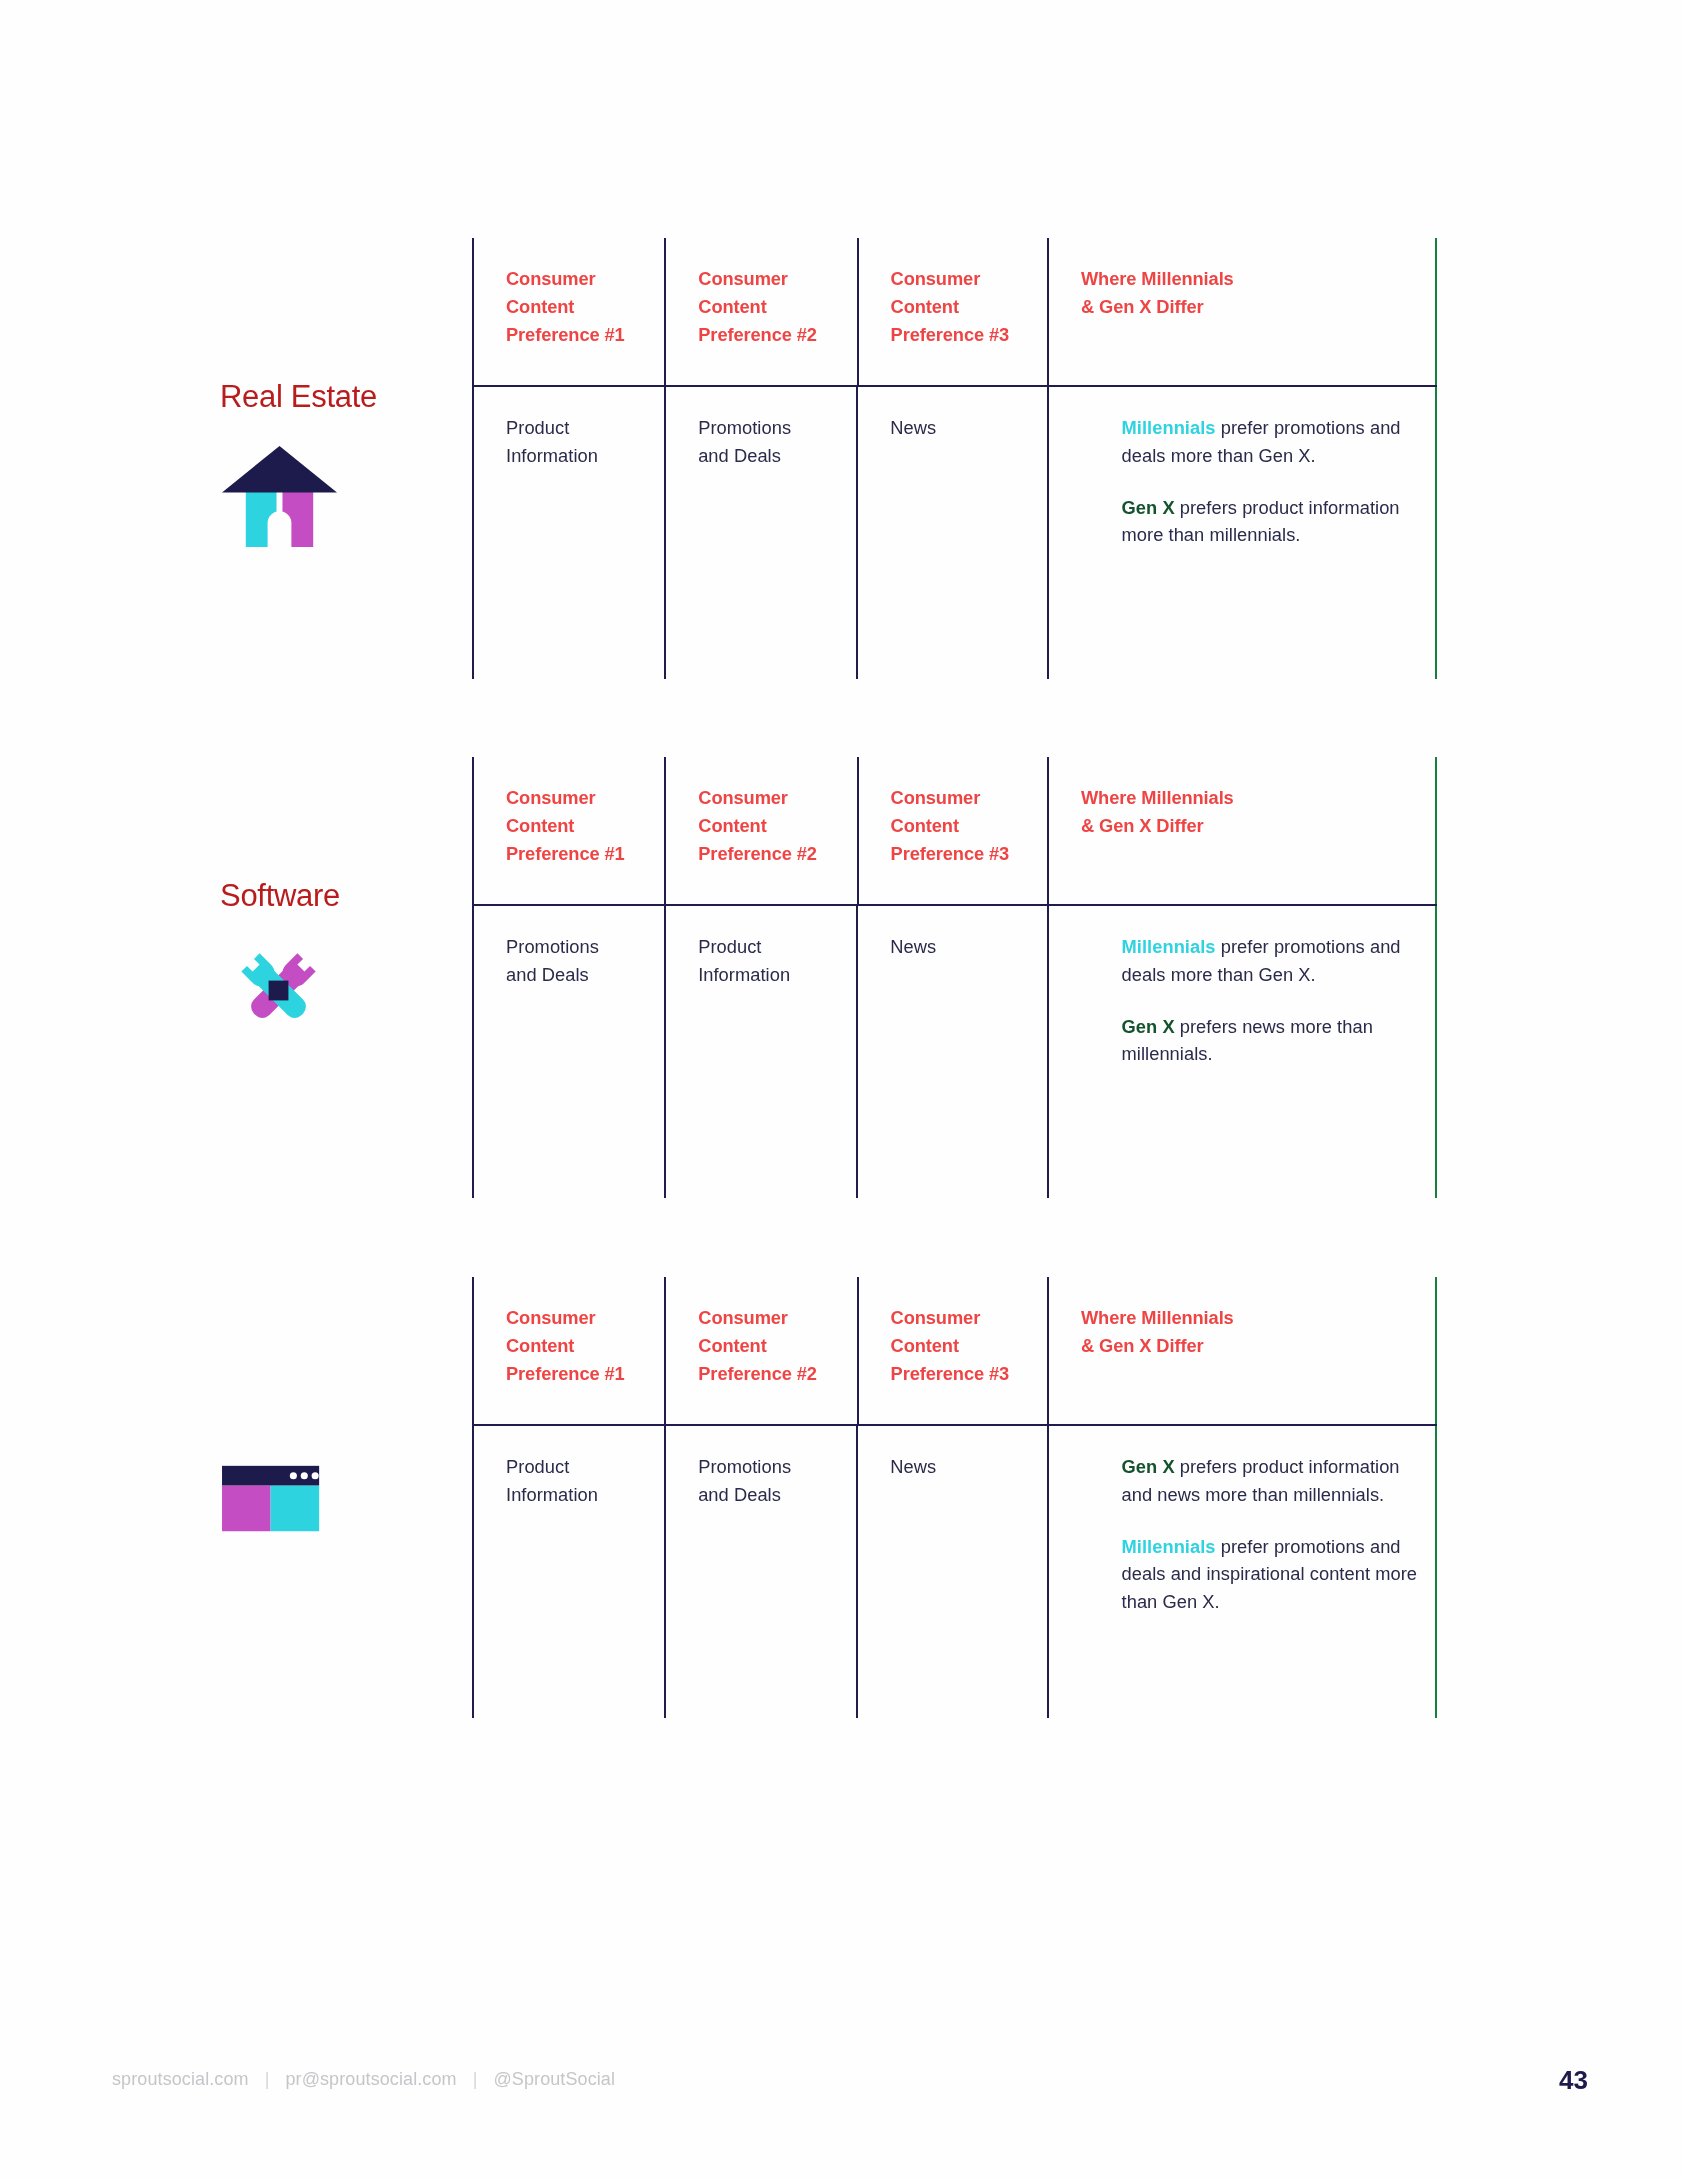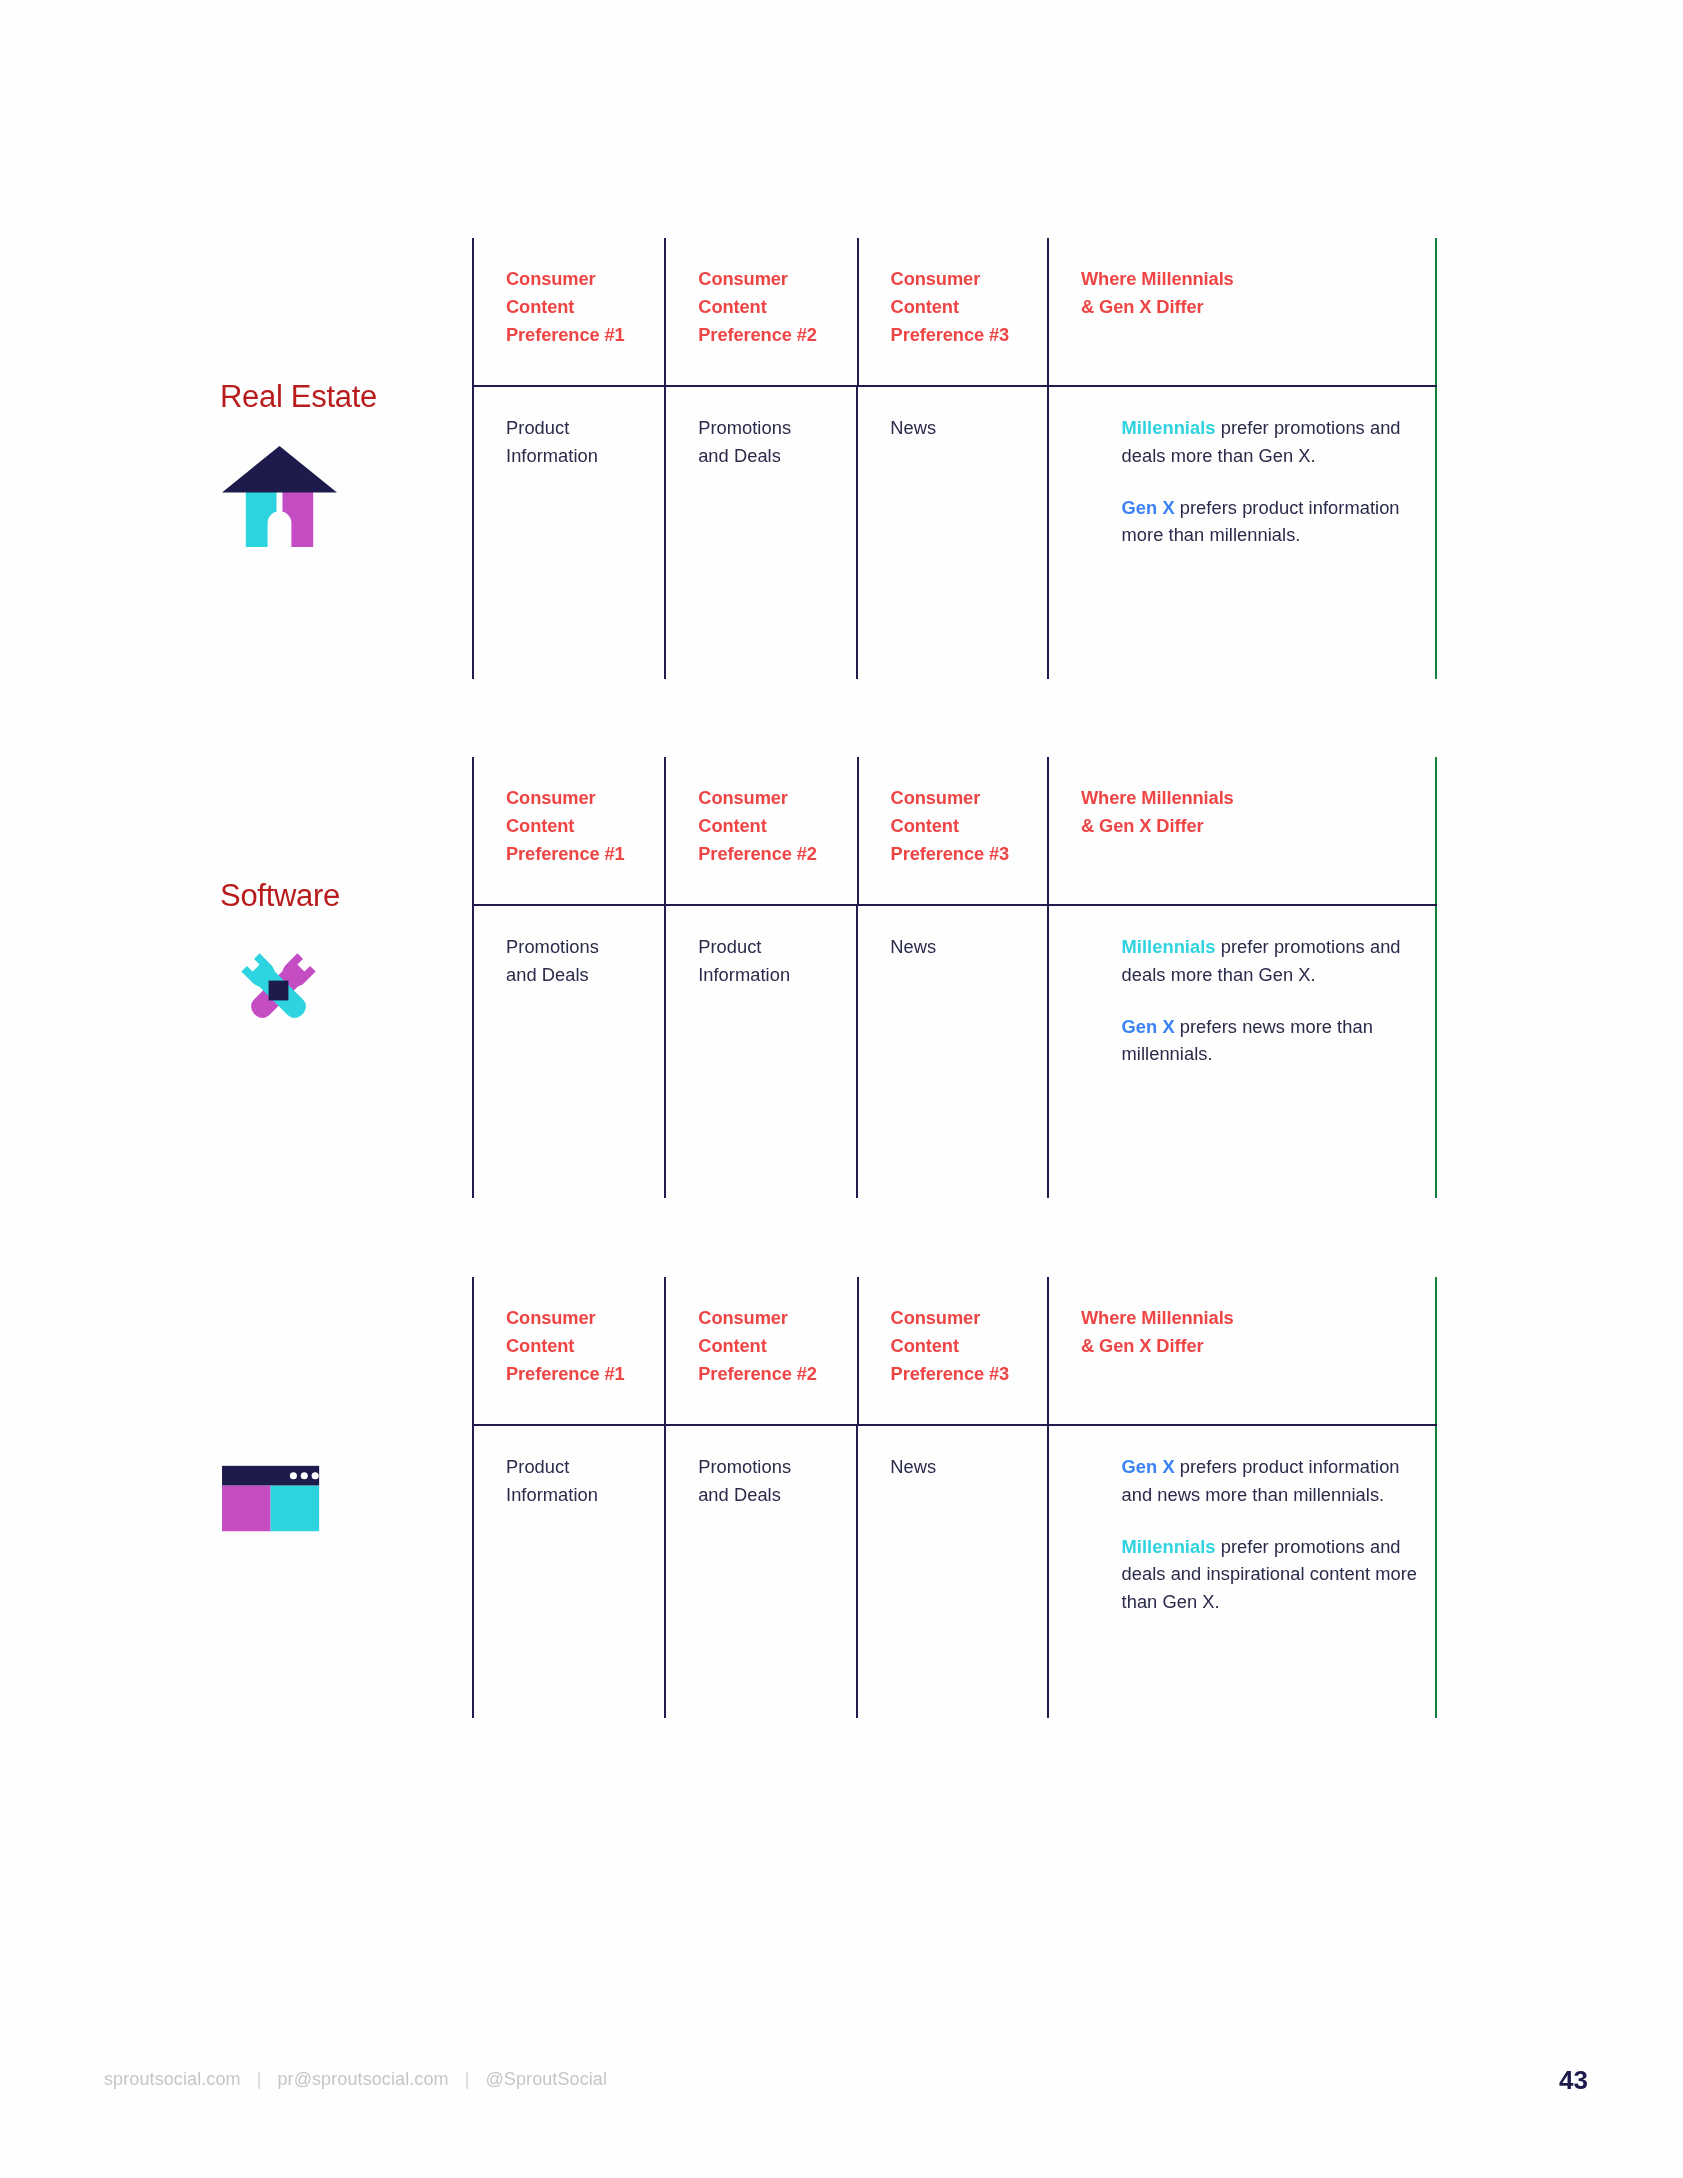--- a/index.html
+++ b/index.html
@@ -82,32 +82,32 @@
     font-size: 18.3px;
     font-weight: normal;
     color: #2a2a4a;
     line-height: 1.52;
     letter-spacing: 0.05px;
   }
   .t-body .cell.c4 { padding-left: 44px; padding-top: 27px; }
   .t-body .cell.c4 p { margin-bottom: 24px; margin-left: 29px; }
 
   .hl-mill { color: #2ed3e0; font-weight: bold; }
-  .hl-genx { color: #3b82f6; font-weight: bold; }
+  .hl-genx { color: #14532d; font-weight: bold; }
 
   
   .footer {
     position: absolute;
     left: 0; right: 0;
     top: 2069px;
     height: 40px;
   }
   .footer-links {
     position: absolute;
-    left: 104px;
+    left: 112px;
     top: 0;
     font-size: 18px;
     color: #c6c6ca;
     letter-spacing: 0.1px;
     white-space: nowrap;
   }
   .footer-links .sep { padding: 0 16px; color: #d6d6da; }
   .page-num {
     position: absolute;
     right: 95px;

